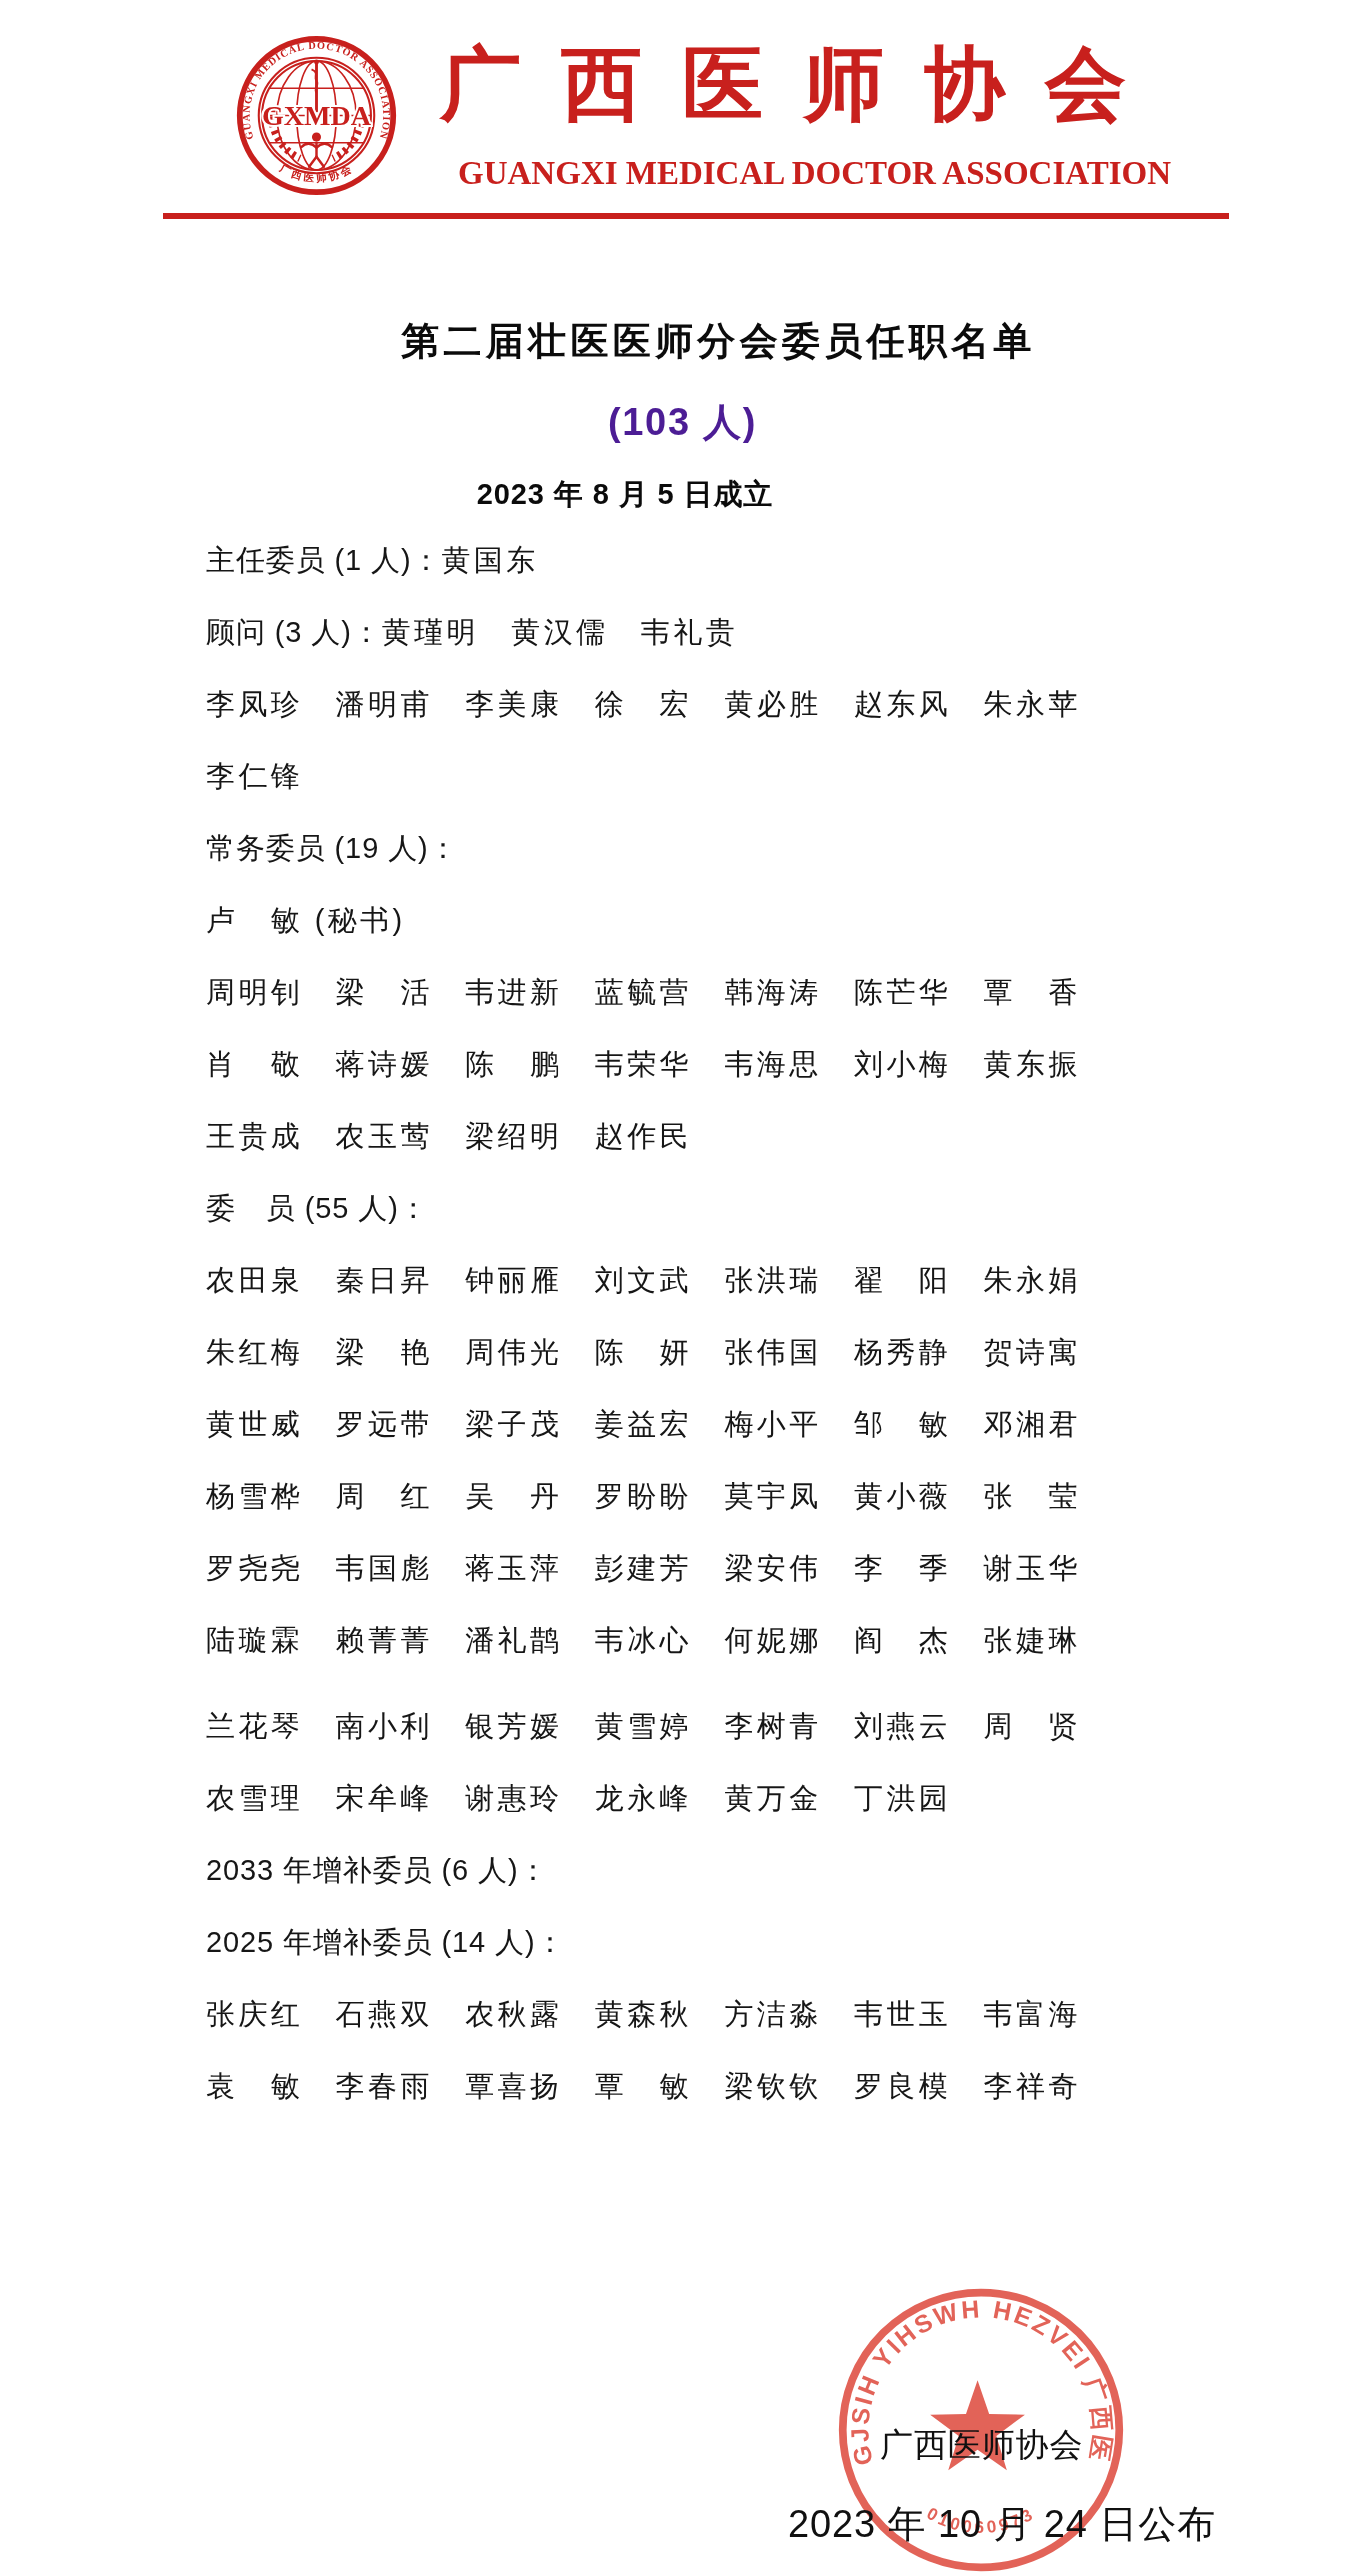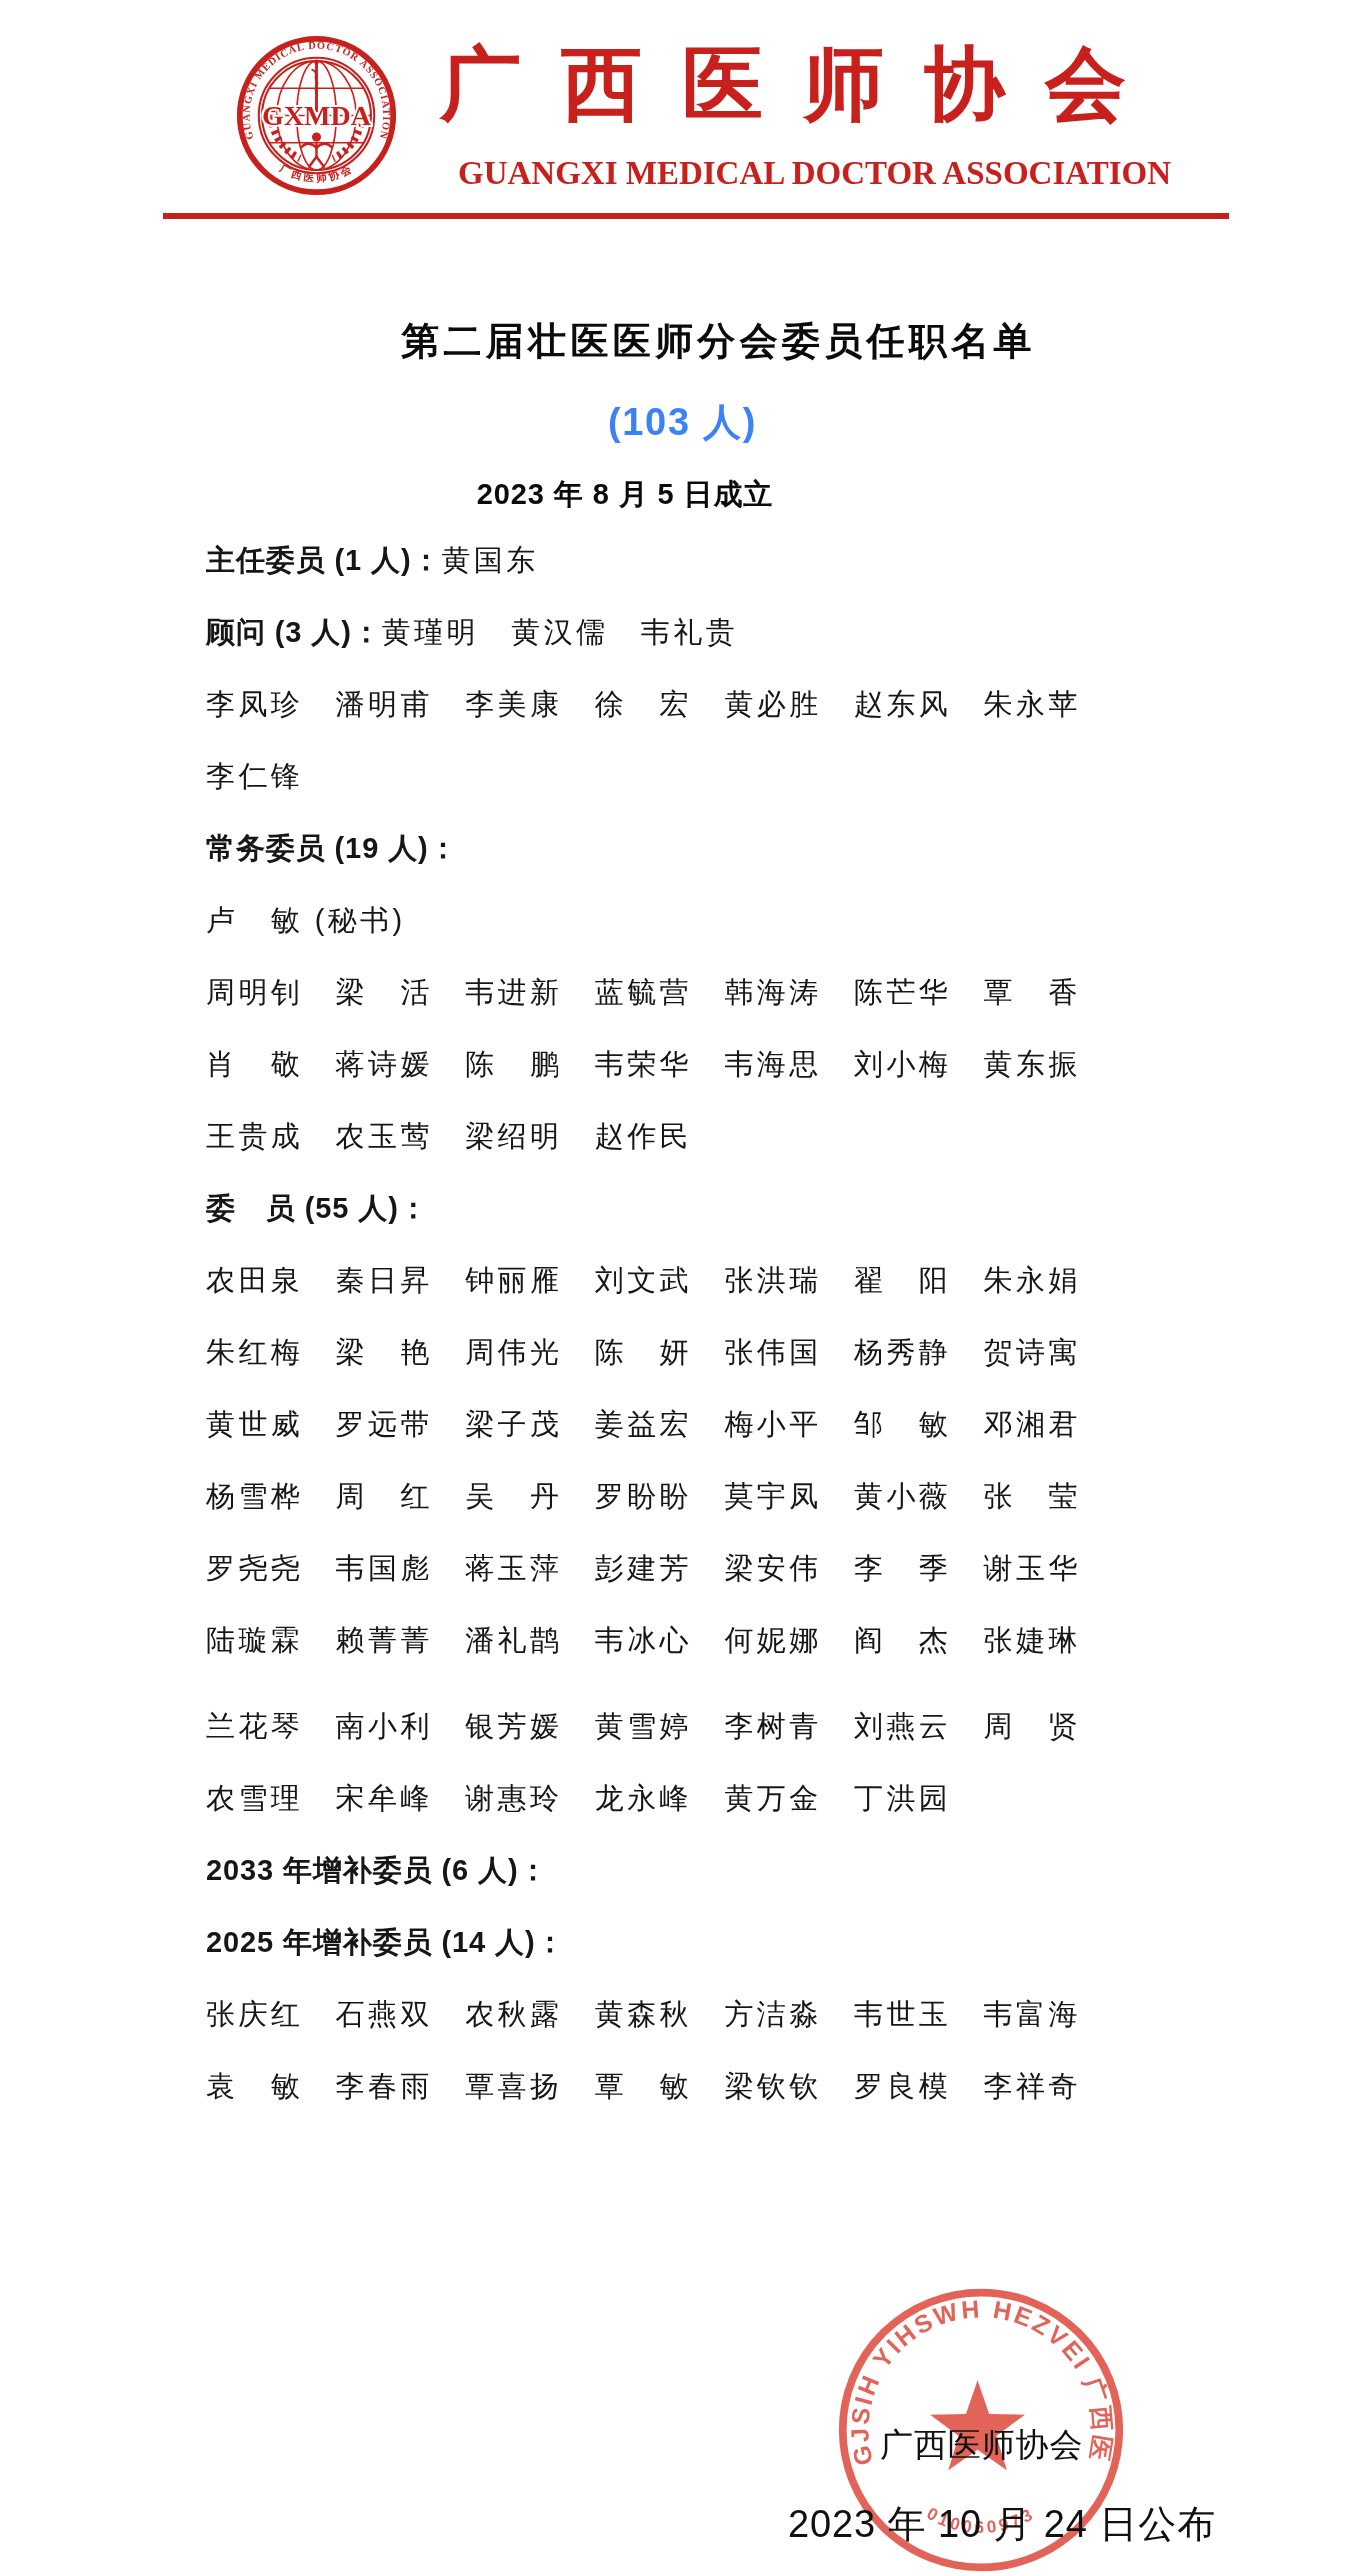--- a/index.html
+++ b/index.html
@@ -15,28 +15,28 @@
     font-size:81px;font-weight:700;color:#c8201d;letter-spacing:40px;white-space:nowrap;line-height:1.1;
   }
   .org-en{
     left:458px;top:155px;font-family:"Liberation Serif","DejaVu Serif",serif;
     font-size:33px;font-weight:700;color:#c8201d;letter-spacing:0px;white-space:nowrap;
   }
   .rule{left:163px;top:213px;width:1066px;height:6px;background:#c8201d;}
 
   
   .doc-title{left:0;top:316px;width:1365px;text-align:center;font-size:38px;font-weight:700;letter-spacing:4.3px;color:#0b0b0b;margin-left:36px;}
-  .doc-count{left:0;top:397px;width:1365px;text-align:center;font-size:38px;font-weight:700;letter-spacing:1.7px;color:#3b82f6;}
+  .doc-count{left:0;top:397px;width:1365px;text-align:center;font-size:38px;font-weight:700;letter-spacing:1.7px;color:#4c1d95;}
   .doc-founded{left:0;top:475px;width:1250px;text-align:center;font-size:29px;font-weight:700;letter-spacing:0.9px;color:#0b0b0b;}
 
   
   .body-lines{left:206px;top:524px;width:1032px;}
   .line{line-height:72px;font-size:29px;white-space:nowrap;color:#161616;}
   .line.gap{margin-top:13.8px;}
-  .line .b{font-weight:700;letter-spacing:0.9px;}
+  .line .b{font-weight:400;letter-spacing:0.9px;}
   .line .n{font-weight:400;letter-spacing:3.4px;text-align:right;}
 
   
   .seal-svg{left:835px;top:2284px;}
   .footer-org{left:880px;top:2423px;font-size:33px;letter-spacing:0.9px;color:#101010;white-space:nowrap;}
   .footer-date{left:788px;top:2499px;font-size:38px;letter-spacing:0.9px;color:#101010;white-space:nowrap;}
 
   svg text{font-family:"Liberation Serif","DejaVu Serif",serif;}
   .seal-txt{font-family:"Liberation Sans","DejaVu Sans",sans-serif;font-weight:700;}
 </style>

